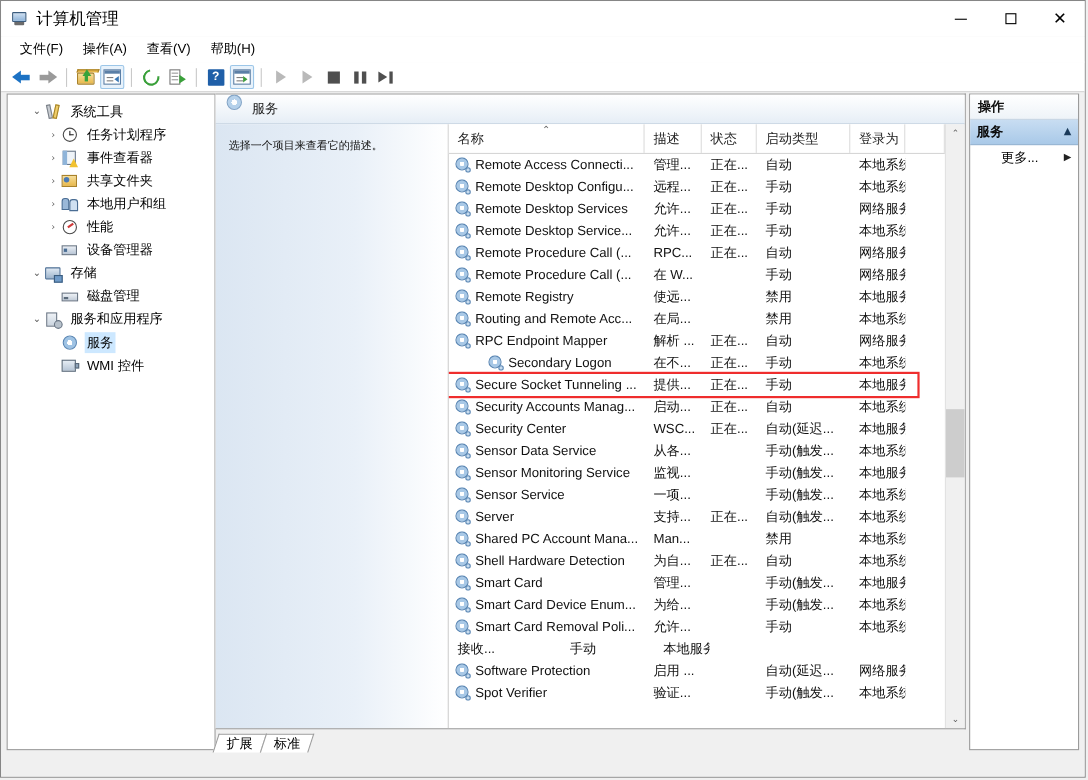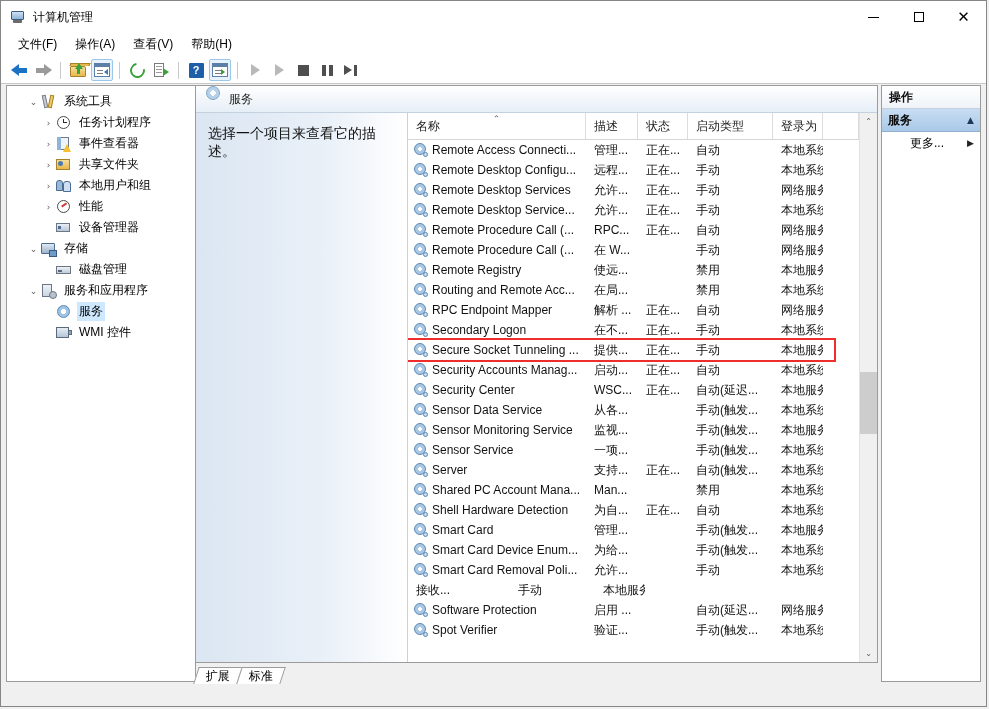--- a/index.html
+++ b/index.html
@@ -34,21 +34,21 @@
   }
   .title-icon .mon {
     position: absolute; left: 1px; top: 2px; width: 13px; height: 9px;
     background: linear-gradient(#cfe0f2, #8fb4d9);
     border: 1px solid #3b5c7e; border-radius: 1px; box-sizing: border-box;
   }
   .title-icon .base {
     position: absolute; left: 3px; top: 11px; width: 9px; height: 3px;
     background: #6b6b6b; border-radius: 0 0 1px 1px;
   }
-  .title-text { font-size: 12px; color: #000; }
+  .title-text { font-size: 15px; color: #000; }
   .winbtns { position: absolute; right: 0; top: 0; height: 32px; display: flex; }
   .winbtn {
     width: 45px; height: 32px; display: flex; align-items: center; justify-content: center;
     font-size: 13px; color: #000; cursor: default;
   }
   .glyph-min { display:block; width: 11px; height: 1px; background: #000; }
   .glyph-max { display:block; width: 10px; height: 10px; border: 1px solid #000; box-sizing: border-box; }
   .glyph-close { display:block; font-size: 15px; line-height: 15px; font-family: "DejaVu Sans", sans-serif; }
 
   
@@ -212,21 +212,21 @@
     display: flex; align-items: center; padding-left: 10px;
   }
   .mmc-head .gico { width: 16px; height: 16px; position: relative; margin-right: 7px; opacity: .75; }
   .mmc-head .ttl { font-size: 12px; color: #1a1a1a; }
 
   .mid-cols { flex: 1; display: flex; min-height: 0; }
   .desc-pane {
     width: 211px; min-width: 211px;
     background: linear-gradient(to right, #dbe6f2 0%, #e9f0f8 60%, #ffffff 100%);
     padding: 12px 10px 0 12px;
-    font-size: 14px; color: #111;
+    font-size: 10px; color: #111;
     box-sizing: border-box;
   }
   .list-pane { flex: 1; min-width: 0; background: #fff; display: flex; flex-direction: column;
     border-left: 1px solid #cfcfcf; position: relative; }
 
   .lhead { height: 26px; min-height: 26px; display: flex; position: relative;
     background: #fff; border-bottom: 1px solid #d6d6d6; }
   .lhead .hc {
     font-size: 12px; color: #222; display: flex; align-items: center;
     padding-left: 8px; box-sizing: border-box; position: relative; cursor: default;
@@ -675,21 +675,21 @@
                       <div class="s"></div>
                     </div>
                     <span>RPC Endpoint Mapper</span>
                   </div>
                   <div class="lcell" style="width: 52px; min-width: 52px;">解析 ...</div>
                   <div class="lcell" style="width: 50px; min-width: 50px;">正在...</div>
                   <div class="lcell" style="width: 85px; min-width: 85px;">自动</div>
                   <div class="lcell" style="width: 50px; min-width: 50px;">网络服务</div>
                 </div>
                 <div class="lrow">
-                  <div class="lcell name" style="width: 178px; min-width: 178px;">
+                  <div class="lcell name" style="width: 178px; min-width: 178px; justify-content: center;">
                     <div class="svc-ico">
                       <div class="g"></div>
                       <div class="s"></div>
                     </div>
                     <span>Secondary Logon</span>
                   </div>
                   <div class="lcell" style="width: 52px; min-width: 52px;">在不...</div>
                   <div class="lcell" style="width: 50px; min-width: 50px;">正在...</div>
                   <div class="lcell" style="width: 85px; min-width: 85px;">手动</div>
                   <div class="lcell" style="width: 50px; min-width: 50px;">本地系统</div>

